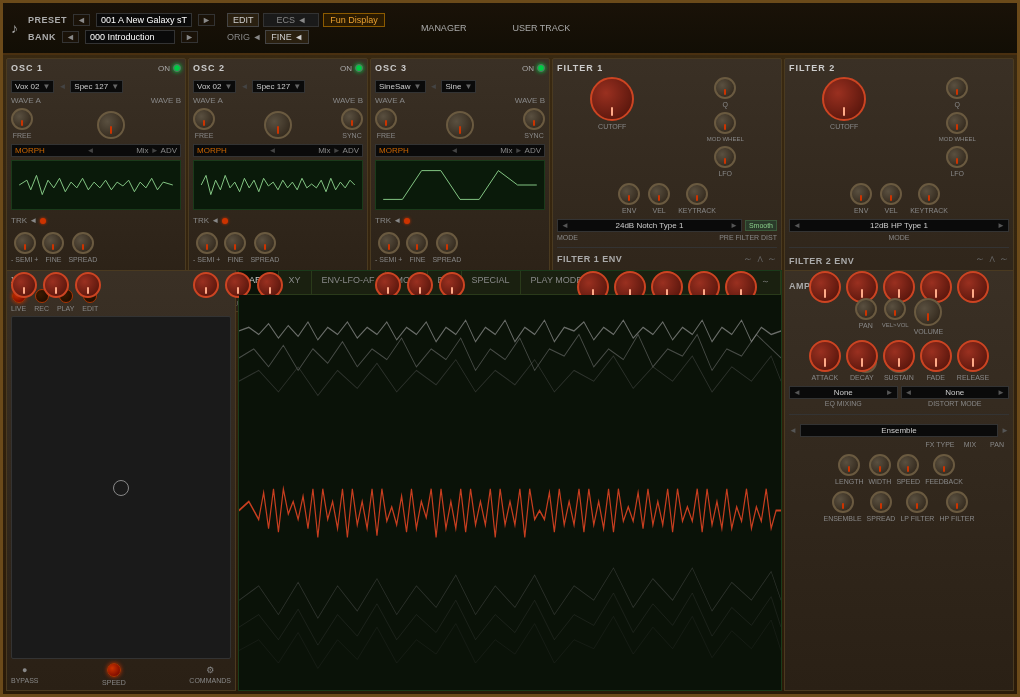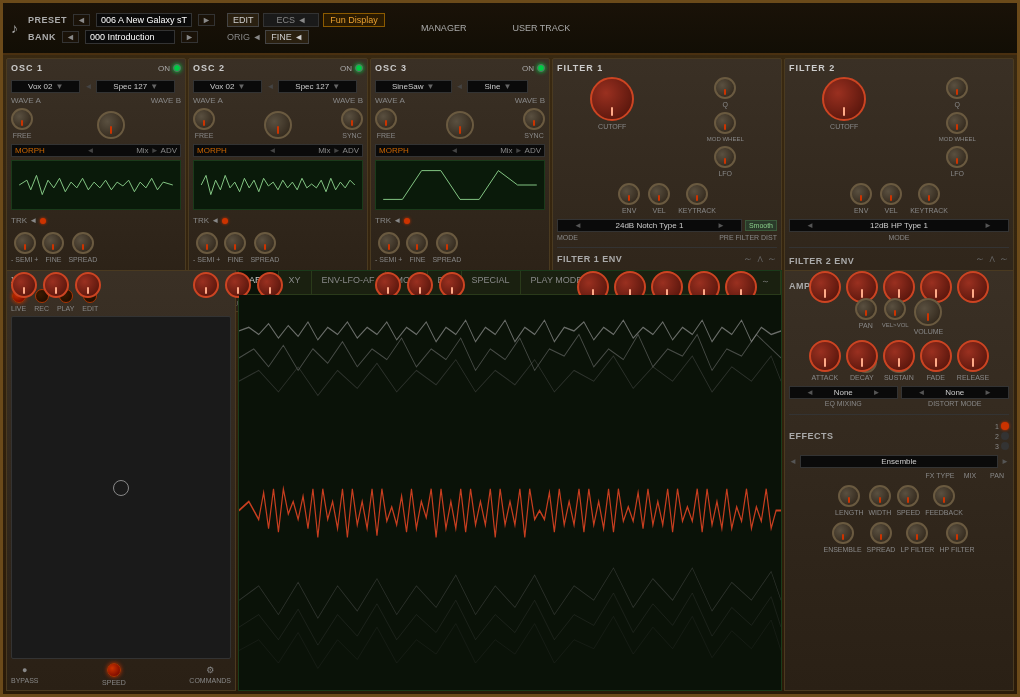--- a/index.html
+++ b/index.html
@@ -558,21 +558,21 @@
       font-weight: bold;
       letter-spacing: 0.5px;
     }
 
     
     .dropdown {
       background: #0a0a0a;
       border: 1px solid #333;
       color: #ccc;
       font-size: 8px;
-      padding: 1px 16px;
+      padding: 1px 3px;
       display: flex;
       align-items: center;
       gap: 3px;
     }
 
     .arrow-small {
       color: #666;
       font-size: 8px;
     }
 
@@ -617,21 +617,21 @@
 
 <div class="synth-container">
 
   <div class="top-bar">
     <span class="note-icon">♪</span>
 
     <div class="top-section">
       <div class="top-row">
         <span class="label-sm">PRESET</span>
         <span class="arrow-btn">◄</span>
-        <span class="preset-value">006 A New Galaxy sT</span>
+        <span class="preset-value">001 A New Galaxy sT</span>
         <span class="arrow-btn">►</span>
       </div>
       <div class="top-row">
         <span class="label-sm">BANK</span>
         <span class="arrow-btn">◄</span>
         <span class="preset-value">000 Introduction</span>
         <span class="arrow-btn">►</span>
       </div>
     </div>
 
@@ -1240,43 +1240,20 @@
           </div>
           <div style="display:flex;gap:3px;margin-top:1px;">
             <span style="color:#888;font-size:7px;flex:1;text-align:center;">EQ MIXING</span>
             <span style="color:#888;font-size:7px;flex:1;text-align:center;">DISTORT MODE</span>
           </div>
         </div>
 
         <div class="sep-line"></div>
 
         <div class="effects-panel">
-          <div style="display:flex;align-items:center;justify-content:space-between;">
-            <span class="section-label">EFFECTS</span>
-            <div style="display:flex;flex-direction:column;gap:2px;">
-              <div class="fx-channel">
-                <div style="display:flex;align-items:center;gap:2px;">
-                  <span style="color:#888;font-size:7px;">1</span>
-                  <div class="ch-indicator active"></div>
-                </div>
-              </div>
-              <div class="fx-channel">
-                <div style="display:flex;align-items:center;gap:2px;">
-                  <span style="color:#888;font-size:7px;">2</span>
-                  <div class="ch-indicator"></div>
-                </div>
-              </div>
-              <div class="fx-channel">
-                <div style="display:flex;align-items:center;gap:2px;">
-                  <span style="color:#888;font-size:7px;">3</span>
-                  <div class="ch-indicator"></div>
-                </div>
-              </div>
-            </div>
-          </div>
           <div style="display:flex;gap:3px;align-items:center;margin-top:2px;">
             <span style="color:#555;font-size:8px;">◄</span>
             <div class="dropdown" style="flex:1;justify-content:center;">
               <span style="font-size:8px;color:#ccc;">Ensemble</span>
             </div>
             <span style="color:#555;font-size:8px;">►</span>
           </div>
           <div style="display:flex;gap:3px;margin-top:1px;justify-content:space-between;">
             <span style="color:#888;font-size:7px;flex:1;text-align:center;"></span>
             <span style="color:#888;font-size:7px;text-align:center;min-width:30px;">FX TYPE</span>

